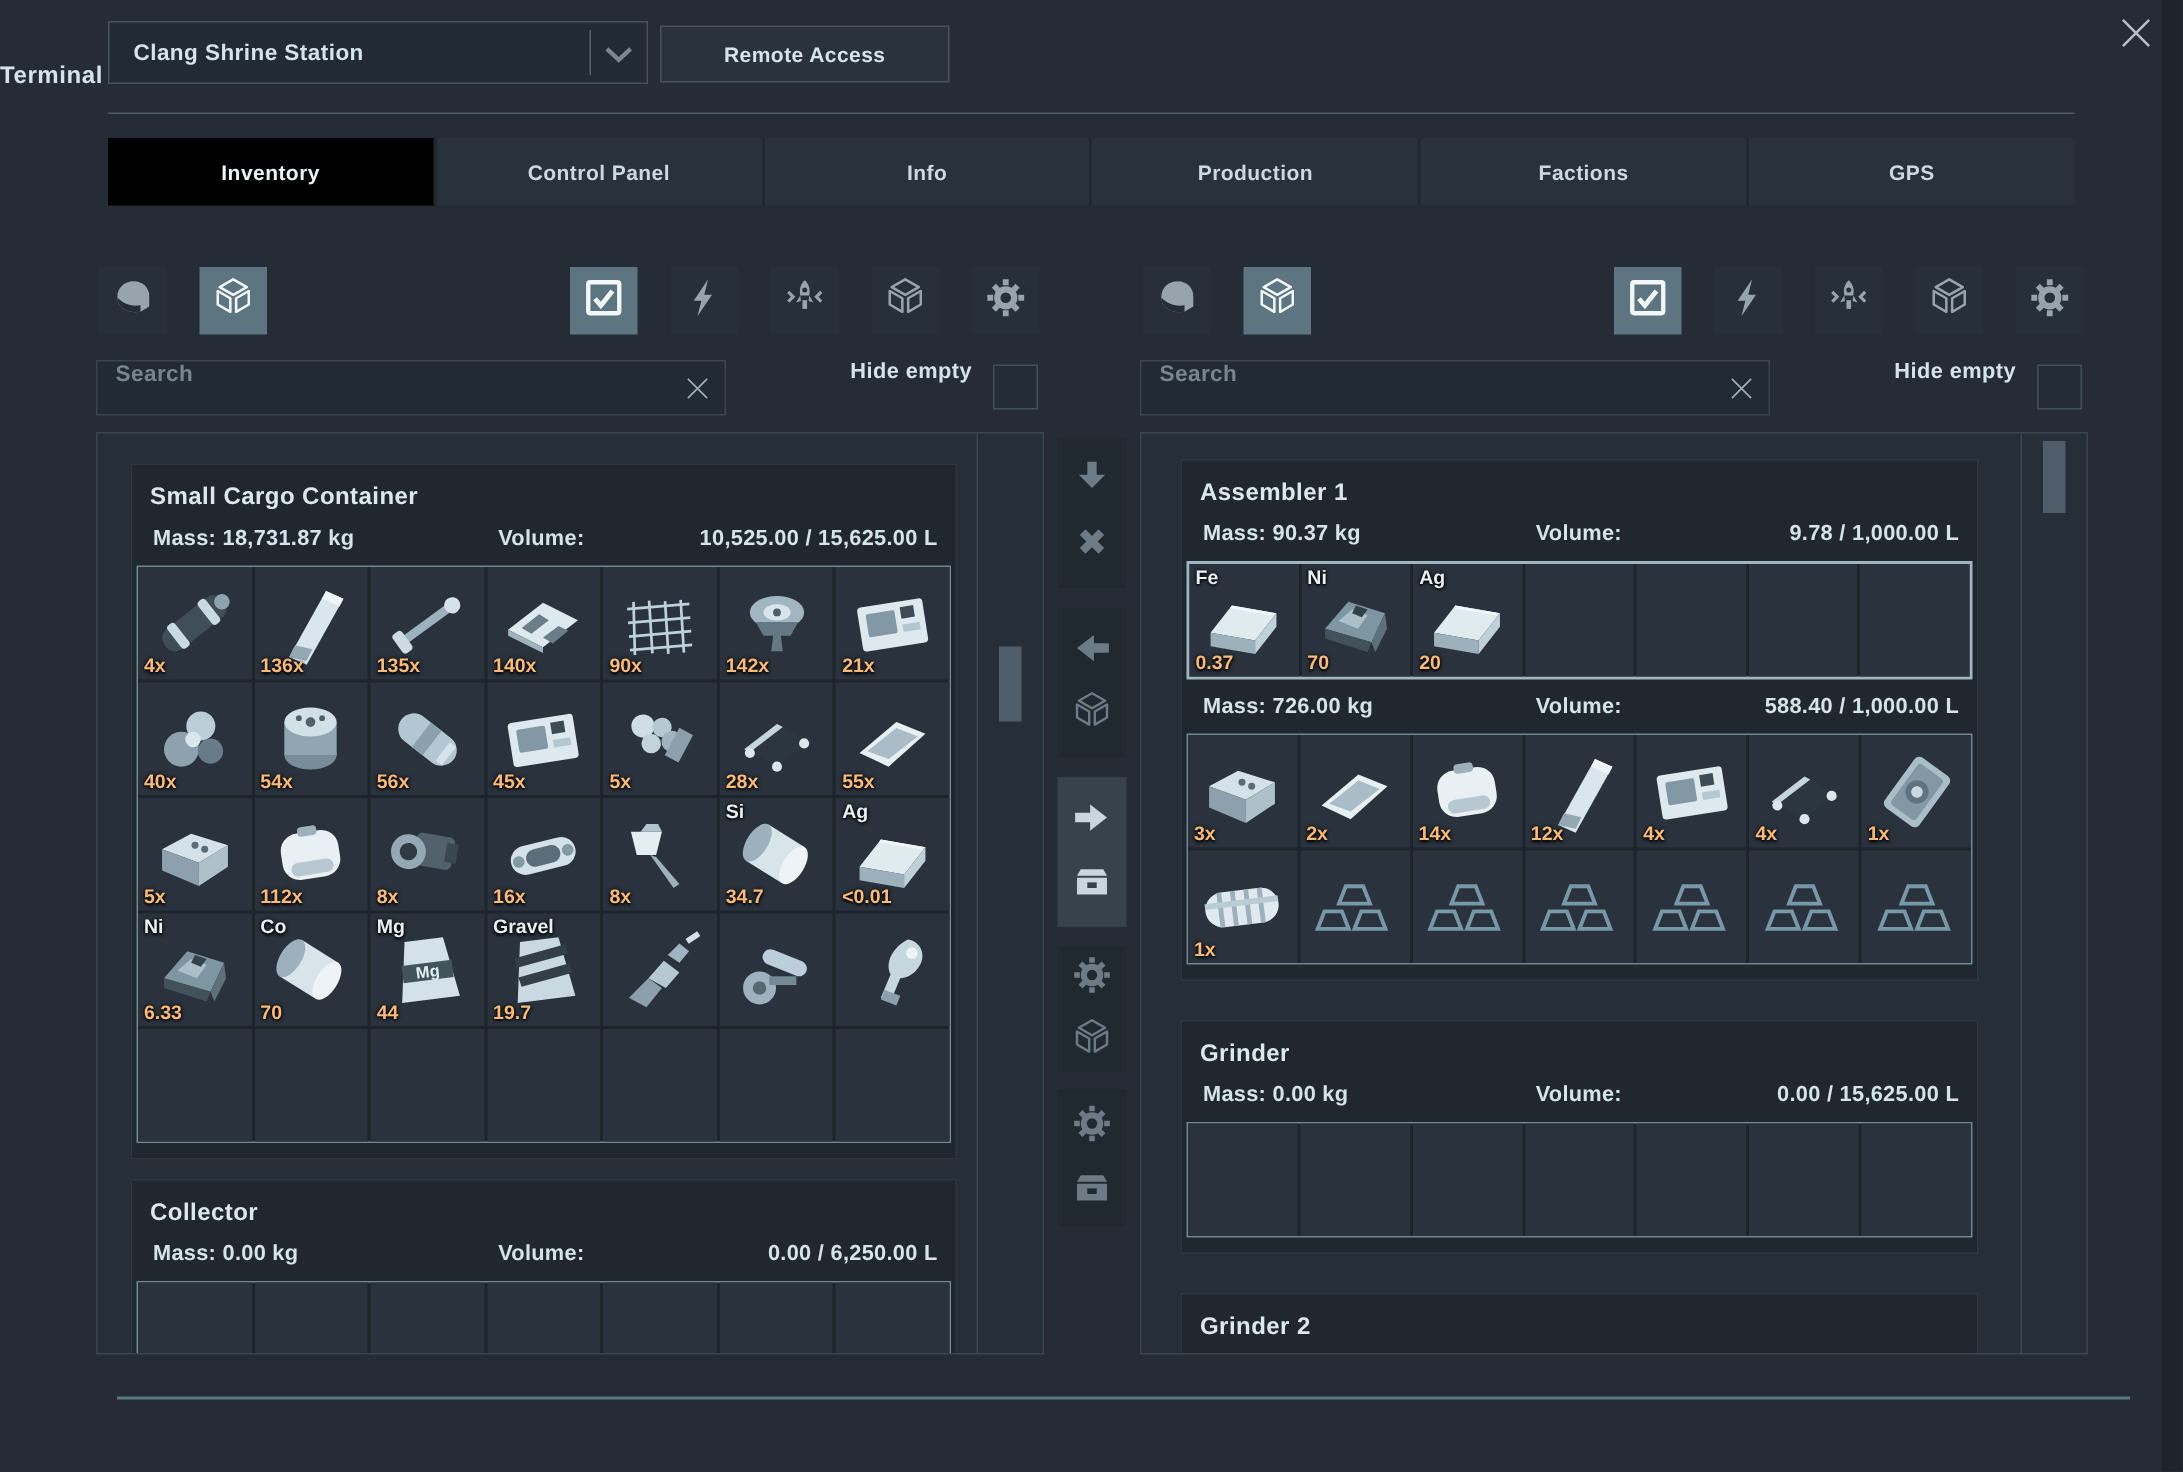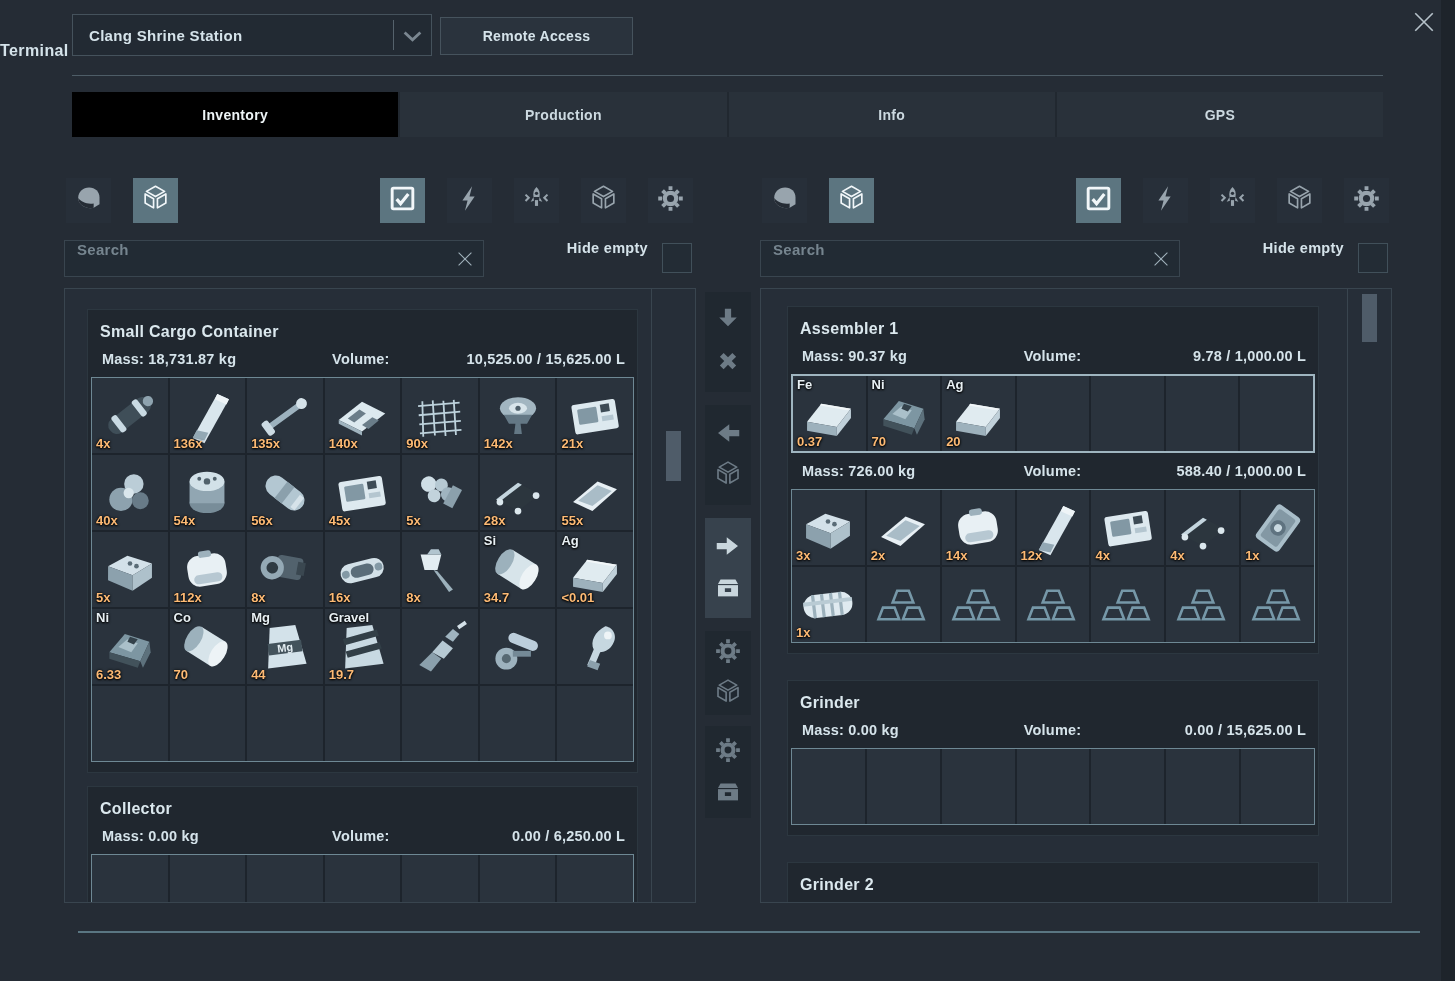--- a/index.html
+++ b/index.html
@@ -88,22 +88,24 @@
   <div class="term-title">Terminal</div>
   <div class="close-x">
     <svg viewBox="0 0 48 48">
         <path d="M10 10 38 38 M38 10 10 38" stroke="currentColor" stroke-width="2.6" fill="none"></path>
       </svg>
   </div>
   <div class="hdr-line"></div>
 
   <div class="tabs" id="tabs">
       <div class="tab selected">Inventory</div>
+      <div class="tab">Control Panel</div>
+      <div class="tab">Info</div>
       <div class="tab">Production</div>
-      <div class="tab">Info</div>
+      <div class="tab">Factions</div>
       <div class="tab">GPS</div>
     </div>
 
   <div class="panel" id="panel-left">
       <div class="toolbar">
         <div class="tbtn" style="left: 2px;">
           <span><svg viewBox="0 0 48 48">
               <path d="M25 7c9.4 0 16 6.8 16 15.2V33l-9 5.5c-12 2.5-24-4.5-24-15.1C8 13.6 15.3 7 25 7Z" fill="currentColor"></path>
               <path d="M8 23.4c0 10.6 12 17.6 24 15.1v-6.8c-10 2-19.2-2.6-24-8.3Z" fill="#252c35"></path>
             </svg></span>

